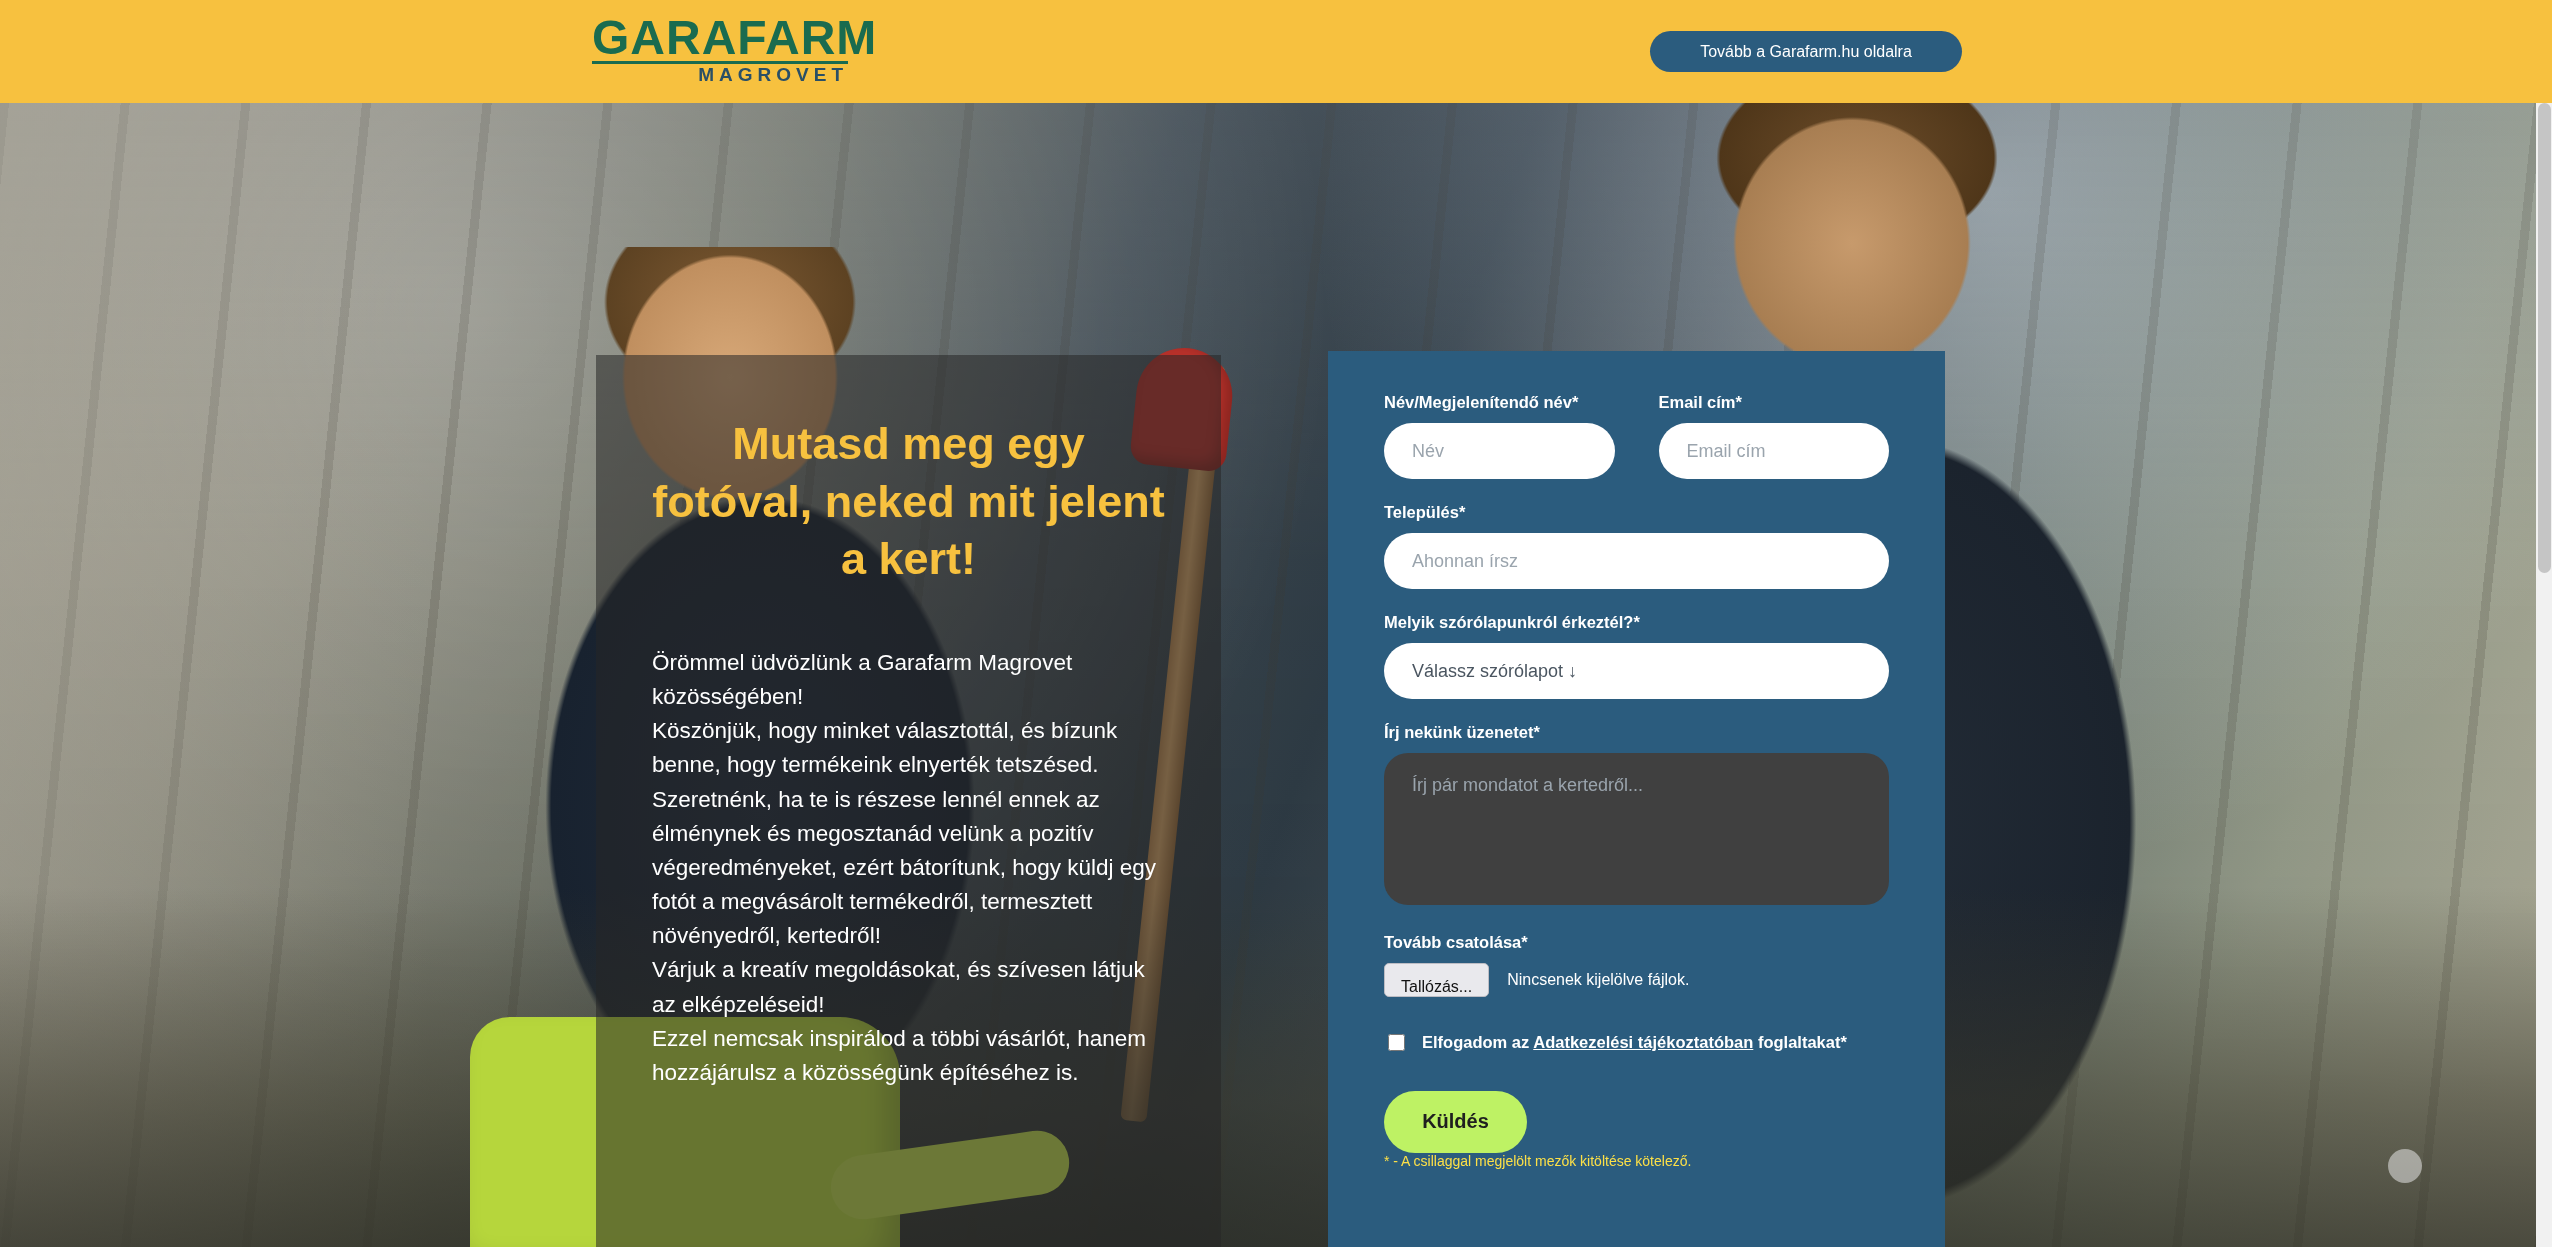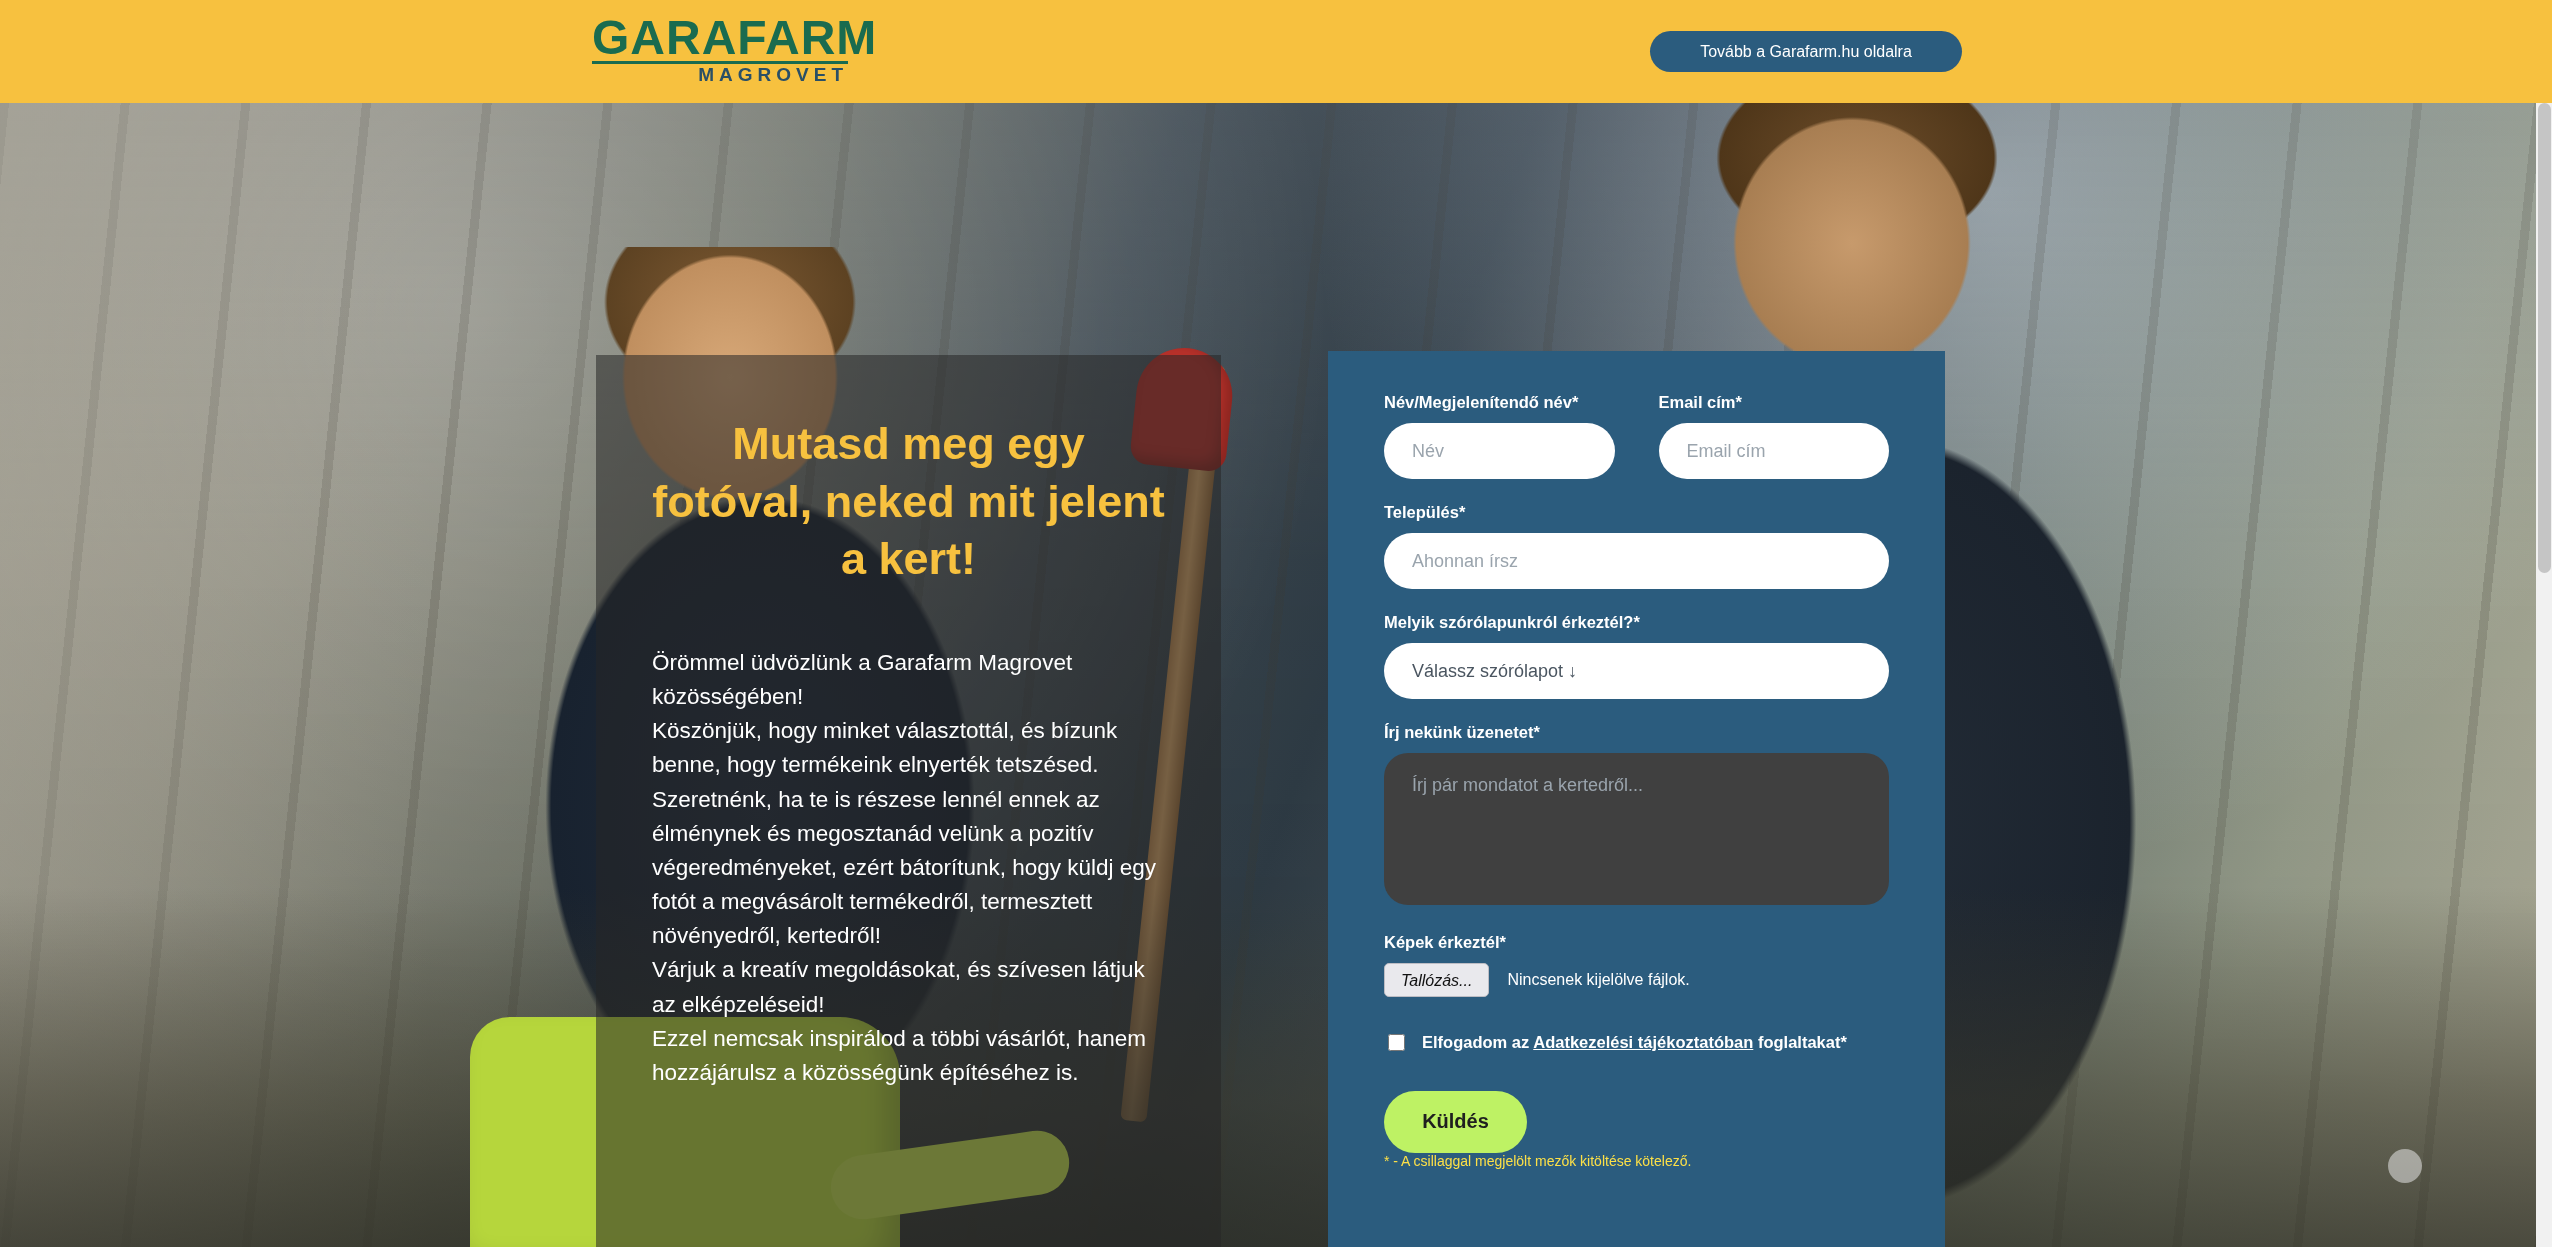--- a/index.html
+++ b/index.html
@@ -243,26 +243,25 @@
     display: flex;
     align-items: center;
     gap: 18px;
     margin-top: 4px;
   }
   .file-btn {
     background: #e9e9ed;
     border: 1px solid #bdbdc4;
     border-radius: 5px;
     height: 34px;
-    padding: 8px 16px;
+    padding: 14px 16px;
     font-size: 16px;
     color: #111;
     cursor: pointer;
     font-family: "Liberation Sans", sans-serif;
-    font-style: italic;
   }
   .file-status {
     color: #ffffff;
     font-size: 16px;
   }
   .consent-row {
     display: flex;
     align-items: flex-start;
     gap: 14px;
     margin-top: 34px;
@@ -380,21 +379,21 @@
         <span>Válassz szórólapot ↓</span>
       </div>
     </div>
 
     <div class="group">
       <label class="field-label">Írj nekünk üzenetet*</label>
       <textarea class="textarea-box" placeholder="Írj pár mondatot a kertedről..." style=""></textarea>
     </div>
 
     <div class="group">
-      <label class="field-label">Képek érkeztél*</label>
+      <label class="field-label">Tovább csatolása*</label>
       <div class="file-row">
         <button class="file-btn">Tallózás...</button>
         <span class="file-status">Nincsenek kijelölve fájlok.</span>
       </div>
     </div>
 
     <div class="consent-row">
       <input class="consent-box" type="checkbox" style="">
       <div class="consent-text">
         <span>Elfogadom az </span><a href="#">Adatkezelési tájékoztatóban</a><span> foglaltakat*</span>

